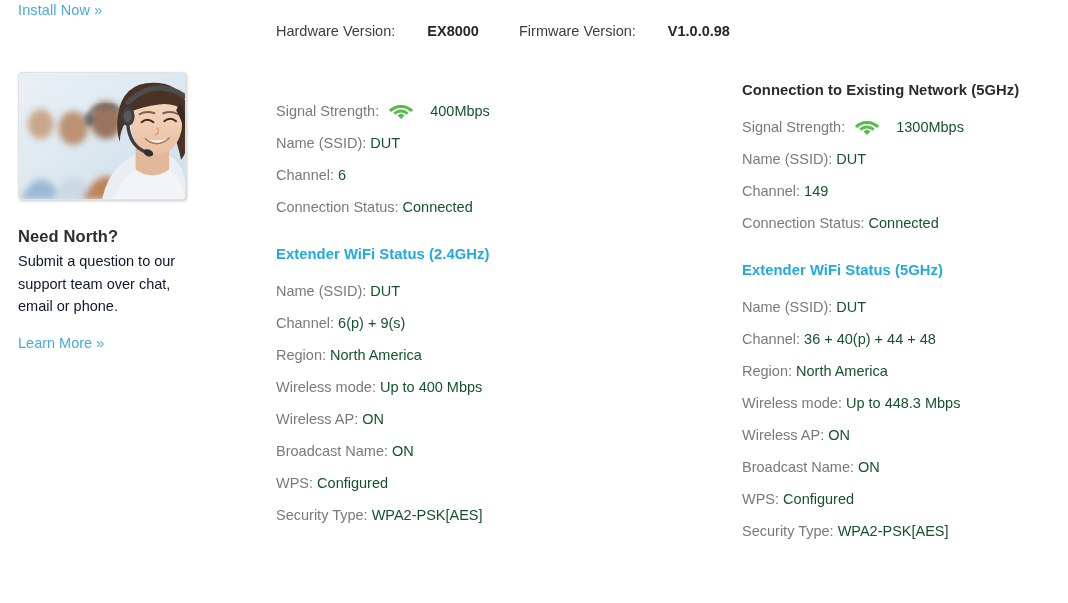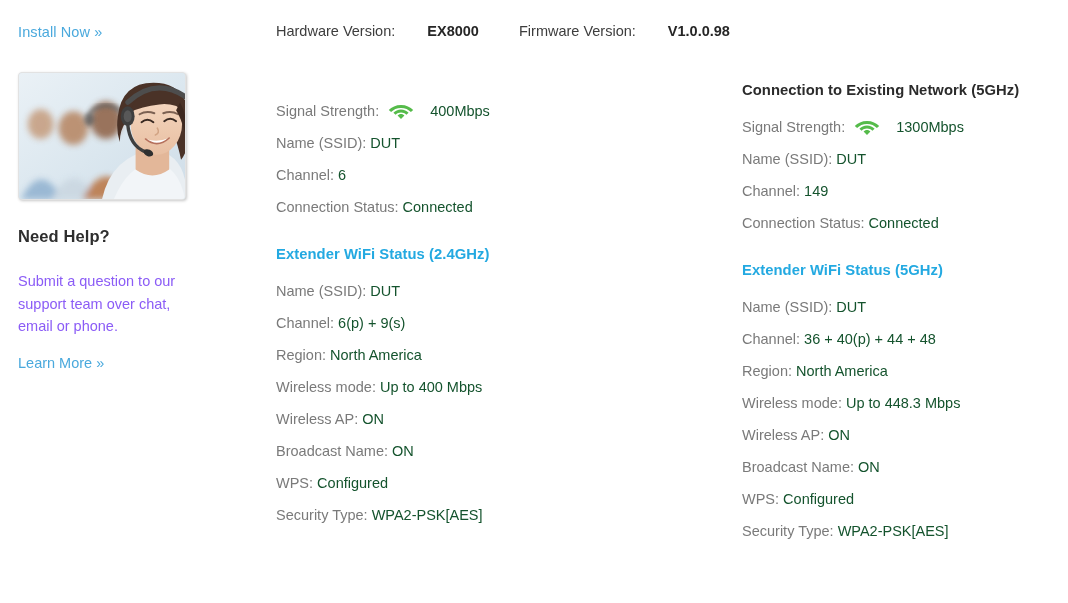--- a/index.html
+++ b/index.html
@@ -14,21 +14,21 @@
     position: relative;
     font-family: "Liberation Sans", sans-serif;
     color: #555;
     overflow: hidden;
   }
 
   
   .install-link {
     position: absolute;
     left: 18px;
-    top: 24px;
+    top: 2px;
     font-size: 14.5px;
     color: #4aa9dd;
     text-decoration: none;
     letter-spacing: .1px;
     white-space: nowrap;
   }
 
   
   .version-bar {
     position: absolute;
@@ -62,23 +62,23 @@
   .help-photo svg { display: block; width: 100%; height: 100%; }
 
   .help-title {
     margin-top: 27px;
     font-size: 16.5px;
     font-weight: bold;
     color: #2e2e2e;
     letter-spacing: .1px;
   }
   .help-text {
-    margin-top: 24px;
-    font-size: 14.5px;
-    color: #8b5cf6;
+    margin-top: 4px;
+    font-size: 14.5px;
+    color: #0f172a;
     line-height: 22.5px;
     width: 176px;
   }
   .learn-link {
     display: inline-block;
     margin-top: 17px;
     font-size: 14.5px;
     color: #4aa9dd;
     text-decoration: none;
     white-space: nowrap;
@@ -203,21 +203,21 @@
 
         <path d="M110 30 q28 -26 58 -6" stroke="#4d4d4d" stroke-width="5" fill="none" stroke-linecap="round"></path>
         <ellipse cx="110" cy="44" rx="7" ry="10" fill="#3f3f3f"></ellipse>
         <ellipse cx="110" cy="44" rx="4" ry="6" fill="#585858"></ellipse>
         <path d="M110 52 q2 22 18 28" stroke="#3f3f3f" stroke-width="3.4" fill="none" stroke-linecap="round"></path>
         <ellipse cx="131" cy="81" rx="5" ry="3.4" fill="#2f2f2f" transform="rotate(22 131 81)"></ellipse>
       </g>
     </svg>
   </div>
 
-  <div class="help-title">Need Help?</div>
+  <div class="help-title">Need North?</div>
   <div class="help-text">Submit a question to our support team over chat, email or phone.</div>
   <a class="learn-link" href="#">Learn More »</a>
 </div>
 
 <div class="col col-24" id="col-0">
     <div class="rows first-row">
       <div class="row row-signal"><span class="lbl">Signal Strength:</span><span class="wifi-ico"><svg viewBox="0 0 26 18" aria-hidden="true">
             <path d="M13 4.0 C18.1 4.0 22.4 6.0 25.2 9.0 L22.9 11.1 C20.6 8.6 17.0 7.0 13 7.0 C9.0 7.0 5.4 8.6 3.1 11.1 L0.8 9.0 C3.6 6.0 7.9 4.0 13 4.0 Z" fill="#55bb4a"></path>
             <path d="M13 8.6 C16.1 8.6 18.8 9.9 20.6 11.8 L18.4 13.8 C17.0 12.4 15.1 11.6 13 11.6 C10.9 11.6 9.0 12.4 7.6 13.8 L5.4 11.8 C7.2 9.9 9.9 8.6 13 8.6 Z" fill="#55bb4a"></path>
             <path d="M13 13.0 C14.4 13.0 15.6 13.6 16.4 14.5 L13 18.0 L9.6 14.5 C10.4 13.6 11.6 13.0 13 13.0 Z" fill="#55bb4a"></path>

